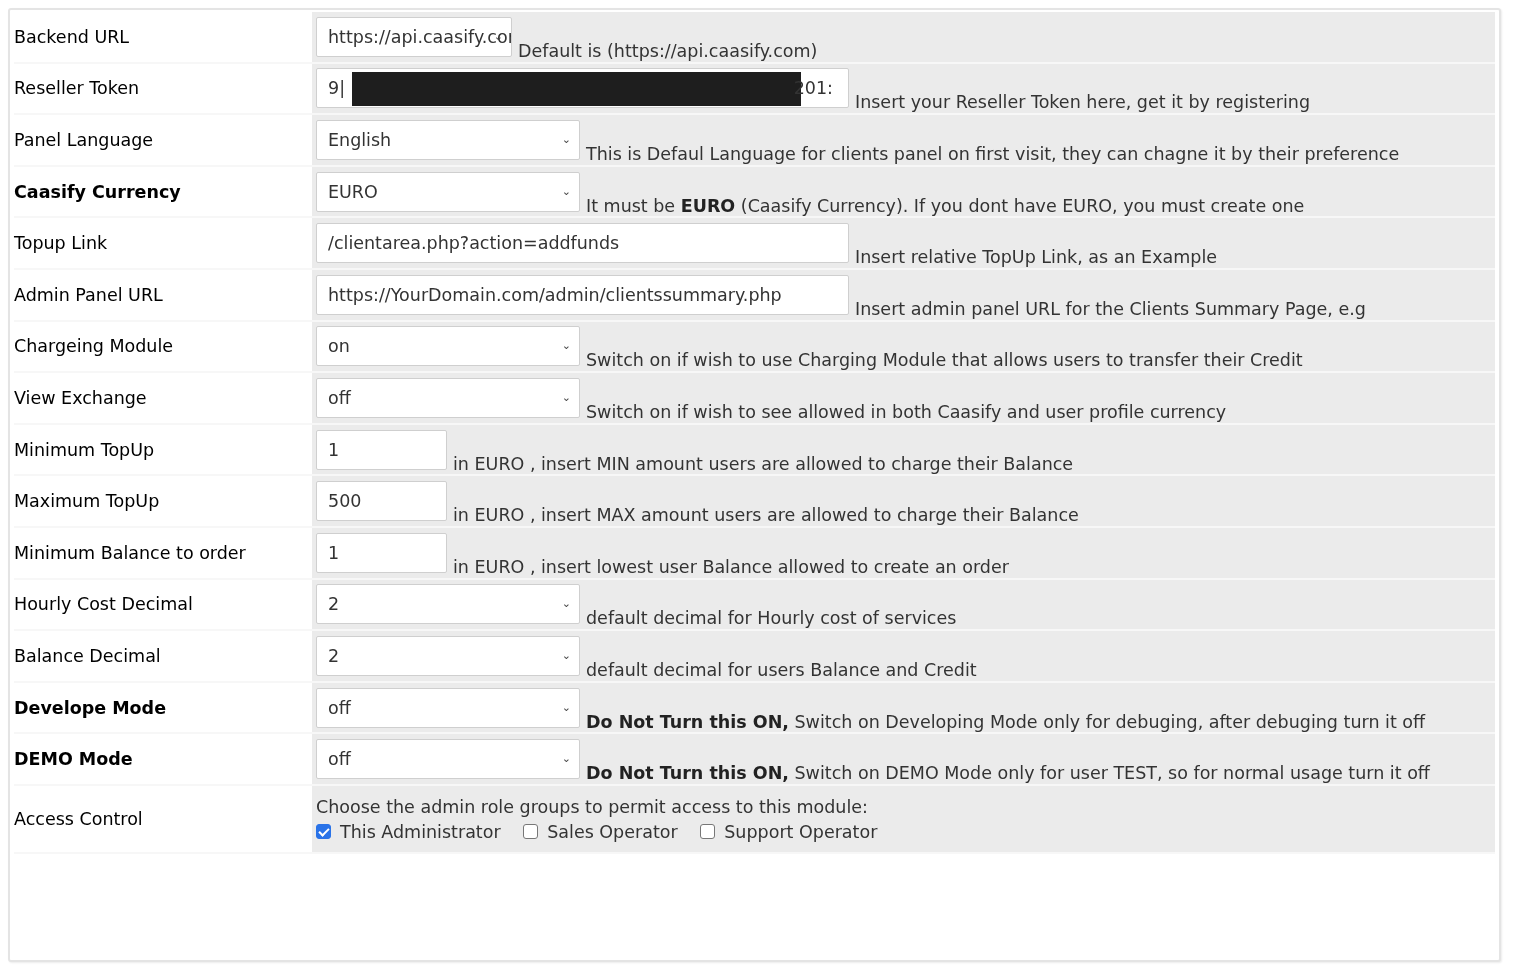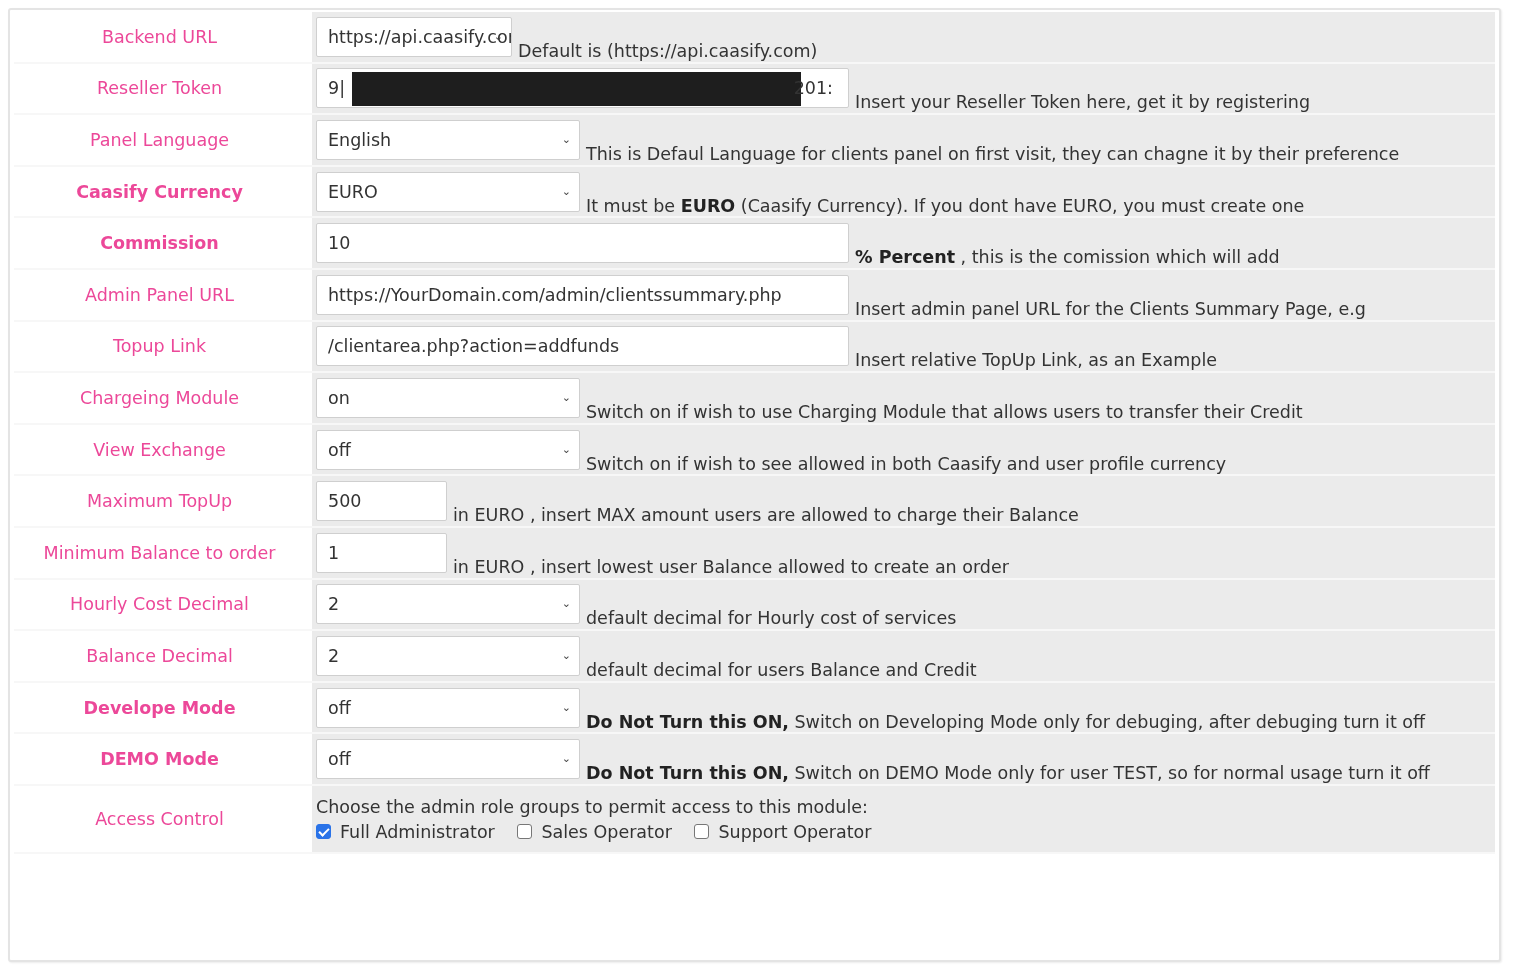--- a/index.html
+++ b/index.html
@@ -12,22 +12,22 @@
   .panel {
     position: absolute; left: 8px; top: 8px; width: 1493px; height: 954px;
     border: 2px solid #e4e4e4; border-radius: 3px; background: #ffffff;
     box-shadow: 1px 1px 2px rgba(0,0,0,0.08);
     padding: 2px 4px 0 4px;
   }
   table.cfg { border-collapse: separate; border-spacing: 0; width: 100%; }
   table.cfg td { padding: 0; vertical-align: middle; }
   tr.row td { height: 51.6px; border-bottom: 2px solid #f7f7f7; }
   td.label {
-    width: 298px; text-align: center; padding-right: 7px !important;
-    font-size: 17.5px; color: #ec4899; background: #ffffff;
+    width: 298px; text-align: left; padding-right: 7px !important;
+    font-size: 17.5px; color: #000000; background: #ffffff;
     white-space: nowrap;
   }
   td.label.bold { font-weight: bold; }
   td.field {
     background: #ebebeb; padding-left: 4px !important;
     font-size: 17.5px; color: #333333; white-space: nowrap;
   }
   .inp {
     display: inline-block; vertical-align: middle; height: 40px;
     background: #ffffff; border: 1px solid #cfcfcf; border-radius: 2px;
@@ -107,61 +107,61 @@
     <tr class="row">
       <td class="label bold">Caasify Currency</td>
       <td class="field">
         <span class="inp sel w-sel">
           <span>EURO</span>
           <span class="chev">⌄</span>
         </span><span class="desc"><span>It must be </span><b>EURO</b><span> (Caasify Currency). If you dont have EURO, you must create one</span></span>
       </td>
     </tr>
 
-    <tr class="row">
-      <td class="label bold">Commission</td>
-      <td class="field">
-        <span class="inp w-wide">10</span><span class="desc"><b>% Percent</b><span> , this is the comission which will add</span></span>
+
+    <tr class="row">
+      <td class="label">Topup Link</td>
+      <td class="field">
+        <span class="inp w-wide">/clientarea.php?action=addfunds</span><span class="desc">Insert relative TopUp Link, as an Example</span>
       </td>
     </tr>
 
     <tr class="row">
       <td class="label">Admin Panel URL</td>
       <td class="field">
         <span class="inp w-wide">https://YourDomain.com/admin/clientssummary.php</span><span class="desc">Insert admin panel URL for the Clients Summary Page, e.g</span>
       </td>
     </tr>
 
     <tr class="row">
-      <td class="label">Topup Link</td>
-      <td class="field">
-        <span class="inp w-wide">/clientarea.php?action=addfunds</span><span class="desc">Insert relative TopUp Link, as an Example</span>
-      </td>
-    </tr>
-
-    <tr class="row">
       <td class="label">Chargeing Module</td>
       <td class="field">
         <span class="inp sel w-sel">
           <span>on</span>
           <span class="chev">⌄</span>
         </span><span class="desc">Switch on if wish to use Charging Module that allows users to transfer their Credit</span>
       </td>
     </tr>
 
     <tr class="row">
       <td class="label">View Exchange</td>
       <td class="field">
         <span class="inp sel w-sel">
           <span>off</span>
           <span class="chev">⌄</span>
         </span><span class="desc">Switch on if wish to see allowed in both Caasify and user profile currency</span>
       </td>
     </tr>
 
+    <tr class="row">
+      <td class="label">Minimum TopUp</td>
+      <td class="field">
+        <span class="inp w-num">1</span><span class="desc">in EURO , insert MIN amount users are allowed to charge their Balance</span>
+      </td>
+    </tr>
 
     <tr class="row">
       <td class="label">Maximum TopUp</td>
       <td class="field">
         <span class="inp w-num">500</span><span class="desc">in EURO , insert MAX amount users are allowed to charge their Balance</span>
       </td>
     </tr>
 
     <tr class="row">
       <td class="label">Minimum Balance to order</td>
@@ -210,21 +210,21 @@
         </span><span class="desc"><b>Do Not Turn this ON,</b><span> Switch on DEMO Mode only for user TEST, so for normal usage turn it off</span></span>
       </td>
     </tr>
 
     <tr class="row access">
       <td class="label">Access Control</td>
       <td class="field">
         <div class="access-title">Choose the admin role groups to permit access to this module:</div>
         <div class="cb-row">
           <label class="cb-item">
-            <span class="cb checked"></span><span>Full Administrator</span>
+            <span class="cb checked"></span><span>This Administrator</span>
           </label>
           <label class="cb-item">
             <span class="cb"></span><span>Sales Operator</span>
           </label>
           <label class="cb-item">
             <span class="cb"></span><span>Support Operator</span>
           </label>
         </div>
       </td>
     </tr>

